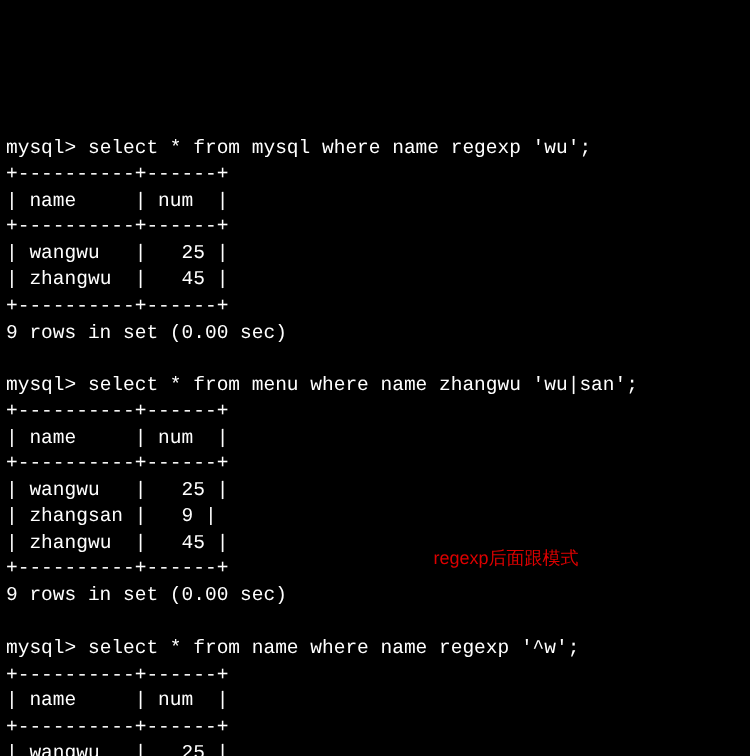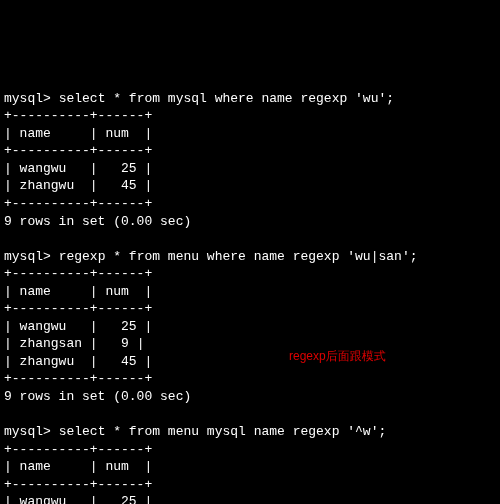--- a/index.html
+++ b/index.html
@@ -31,36 +31,36 @@
 <div class="term">
 <span><span>mysql&gt;</span> <span>select * from mysql where name regexp 'wu';</span></span>
 <span>+----------+------+</span>
 <span>| name     | num  |</span>
 <span>+----------+------+</span>
 <span>| <span>wangwu</span>   |   <span>25</span> |</span>
 <span>| <span>zhangwu</span>  |   <span>45</span> |</span>
 <span>+----------+------+</span>
 <span>9 rows in set (0.00 sec)</span>
 
-<span><span>mysql&gt;</span> <span>regexp * from menu where name regexp 'wu|san';</span></span>
+<span><span>mysql&gt;</span> <span>select * from menu where name zhangwu 'wu|san';</span></span>
 <span>+----------+------+</span>
 <span>| name     | num  |</span>
 <span>+----------+------+</span>
 <span>| <span>wangwu</span>   |   <span>25</span> |</span>
 <span>| <span>zhangsan</span> |   <span>9</span> |</span>
 <span>| <span>zhangwu</span>  |   <span>45</span> |</span>
 <span>+----------+------+</span>
 <span>9 rows in set (0.00 sec)</span>
 
-<span><span>mysql&gt;</span> <span>select * from menu mysql name regexp '^w';</span></span>
+<span><span>mysql&gt;</span> <span>select * from name where name regexp '^w';</span></span>
 <span>+----------+------+</span>
 <span>| name     | num  |</span>
 <span>+----------+------+</span>
 <span>| <span>wangwu</span>   |   <span>25</span> |</span>
 
 
 
 
-<span class="annotation" style="top: 276px; left: 285px;">regexp后面跟模式</span>
+<span class="annotation" style="top: 292px; left: 285px;">regexp后面跟模式</span>
 </div>
 
 
 
 
 </body></html>

